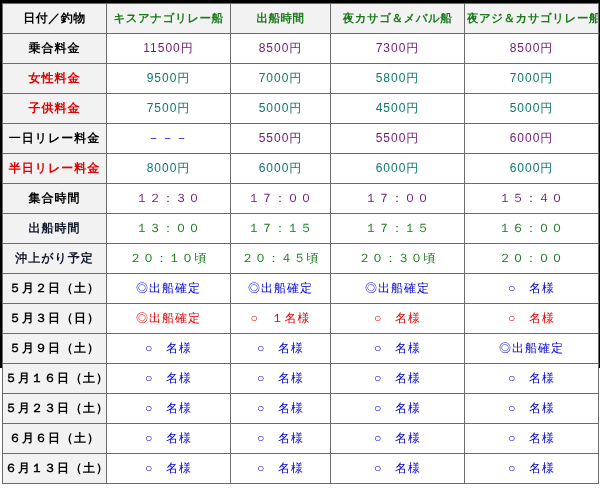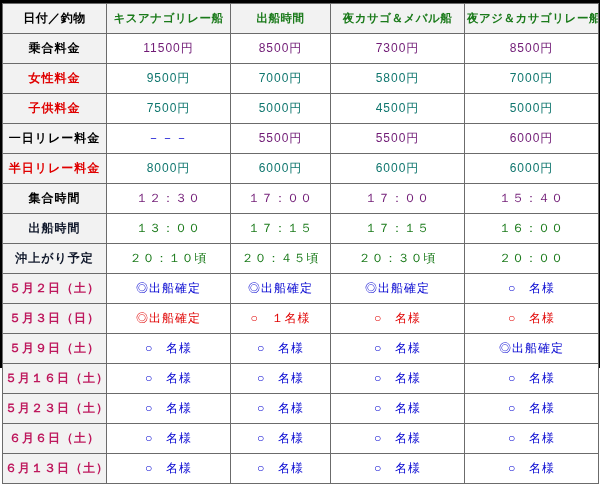--- a/index.html
+++ b/index.html
@@ -56,21 +56,21 @@
   .rowlabel {
     background: #f2f2f2;
     font-weight: bold;
     letter-spacing: 1px;
   }
   .rowlabel.black { color: #000000; }
   .rowlabel.red { color: #e00000; }
   .rowlabel.green { color: #0f172a; }
   .rowlabel.date {
     background: #f2f2f2;
-    color: #be185d;
+    color: #000000;
     font-weight: bold;
     letter-spacing: 1px;
   }
 
   .v { letter-spacing: 1px; }
   .v.blue { color: #701a75; }
   .v.red { color: #0f766e; }
   .v.green { color: #1a7a1a; }
   .v.dash { color: #0000d0; letter-spacing: 2px; }
 

